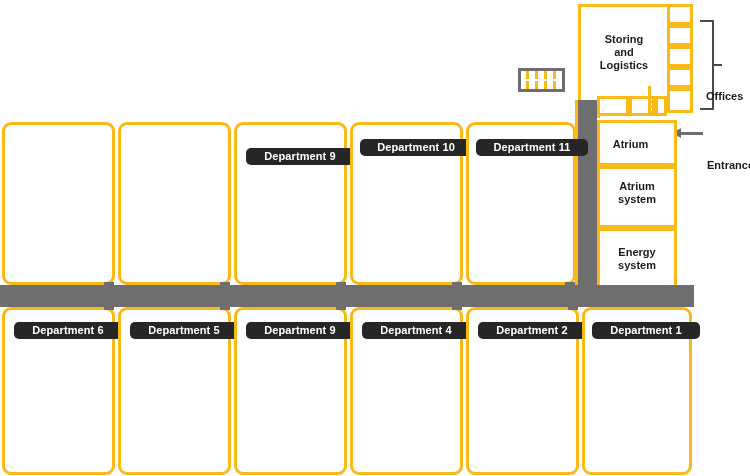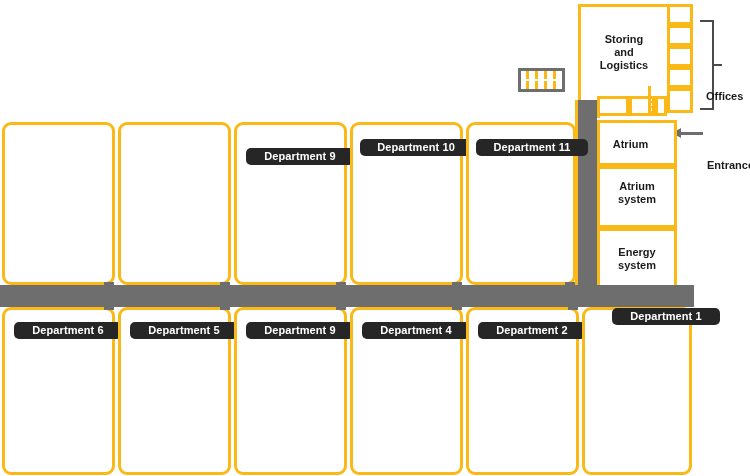--- a/index.html
+++ b/index.html
@@ -181,21 +181,21 @@
   <div class="room" style="left:234px;top:307px;width:113px;height:168px;"></div>
   <div class="tag" style="left:246px;top:322px;width:90px;">Department 9</div>
 
   <div class="room" style="left:350px;top:307px;width:113px;height:168px;"></div>
   <div class="tag" style="left:362px;top:322px;width:90px;">Department 4</div>
 
   <div class="room" style="left:466px;top:307px;width:113px;height:168px;"></div>
   <div class="tag" style="left:478px;top:322px;width:90px;">Department 2</div>
 
   <div class="room" style="left:582px;top:307px;width:110px;height:168px;"></div>
-  <div class="tag" style="left:592px;top:308px;width:90px;margin-left:20px;">Department 1</div>
+  <div class="tag" style="left:592px;top:322px;width:90px;">Department 1</div>
 
   <div class="corridor" style="left:104px;top:282px;width:10px;height:6px;"></div>
   <div class="corridor" style="left:220px;top:282px;width:10px;height:6px;"></div>
   <div class="corridor" style="left:336px;top:282px;width:10px;height:6px;"></div>
   <div class="corridor" style="left:452px;top:282px;width:10px;height:6px;"></div>
   <div class="corridor" style="left:565px;top:282px;width:10px;height:6px;"></div>
 
   <div class="corridor" style="left:104px;top:304px;width:10px;height:6px;"></div>
   <div class="corridor" style="left:220px;top:304px;width:10px;height:6px;"></div>
   <div class="corridor" style="left:336px;top:304px;width:10px;height:6px;"></div>

